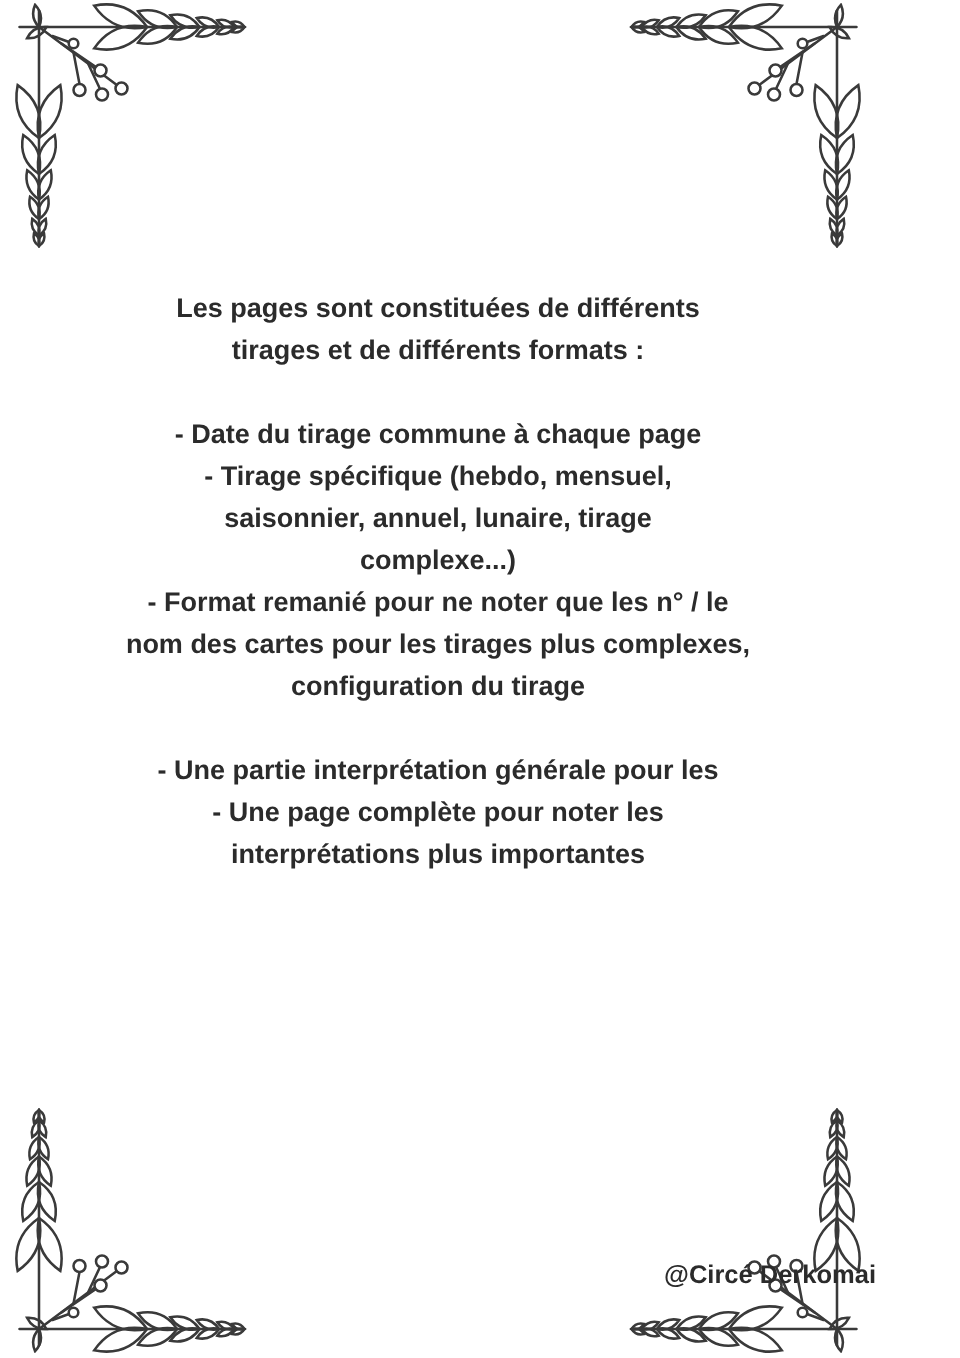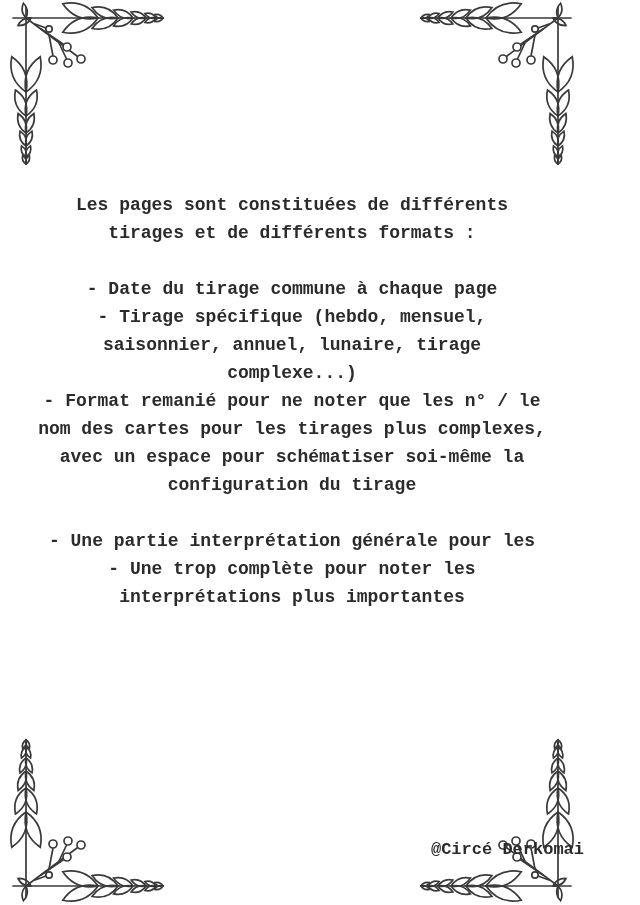--- a/index.html
+++ b/index.html
@@ -1,21 +1,21 @@
 <!DOCTYPE html>
 <html><head>
 <meta charset="utf-8">
 <style>
   html,body{margin:0;padding:0;background:#ffffff;}
   .page{
     position:relative;
     width:584px;height:905px;
     background:#ffffff;
     overflow:hidden;
-    font-family:Liberation Mono, monospace;
+    font-family:Liberation Sans, sans-serif;
   }
   .corner{position:absolute;width:165px;height:170px;}
   .corner.tl{left:5px;top:2px;}
   .corner.tr{right:5px;top:2px;transform:scaleX(-1);}
   .corner.bl{left:5px;bottom:3px;transform:scaleY(-1);}
   .corner.br{right:5px;bottom:3px;transform:scale(-1,-1);}
   .textblock{
     position:absolute;top:191px;left:0;right:0;
     text-align:center;
     font-size:18px;line-height:28px;font-weight:700;
@@ -114,28 +114,27 @@
 
     <div class="gap"></div>
 
     <section>
       <p>- Date du tirage commune à chaque page</p>
       <p>- Tirage spécifique (hebdo, mensuel,</p>
       <p>saisonnier, annuel, lunaire, tirage</p>
       <p>complexe...)</p>
       <p>- Format remanié pour ne noter que les n° / le</p>
       <p>nom des cartes pour les tirages plus complexes,</p>
-      <p>avec un espace pour schématiser soi-même la</p>
       <p>configuration du tirage</p>
     </section>
 
     <div class="gap"></div>
 
     <section>
       <p>- Une partie interprétation générale pour les</p>
-      <p>- Une trop complète pour noter les</p>
+      <p>- Une page complète pour noter les</p>
       <p>interprétations plus importantes</p>
     </section>
   </main>
 
   <footer class="credit">@Circé Derkomai</footer>
 
 </div>
 
 </body></html>

